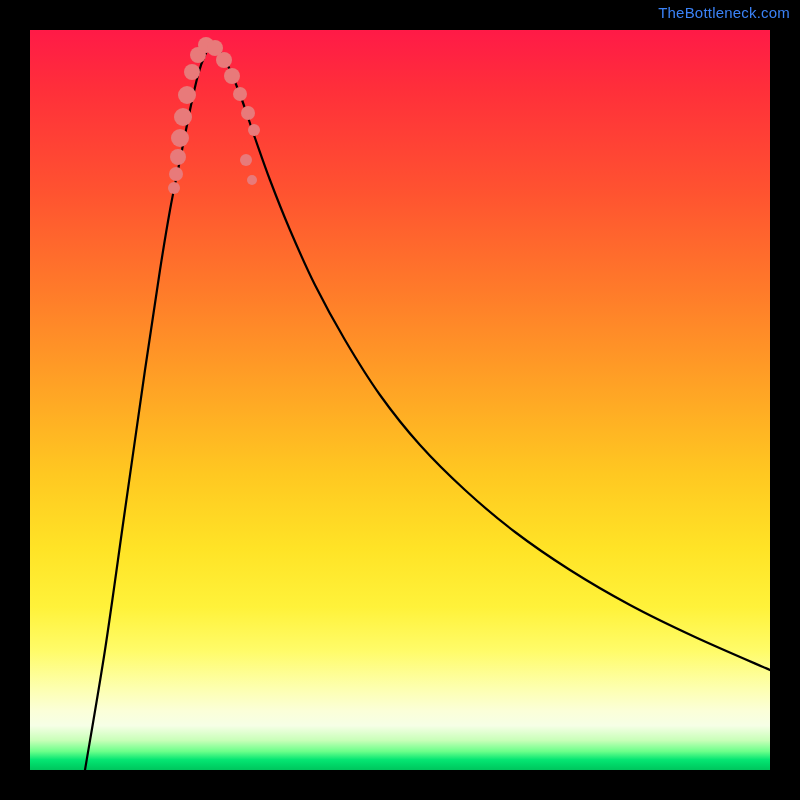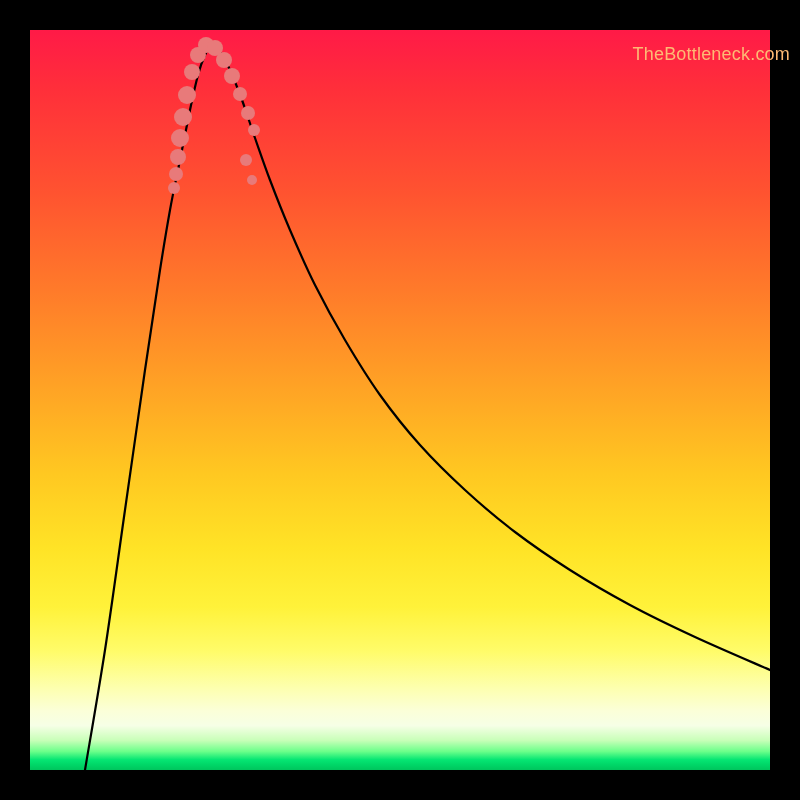--- a/index.html
+++ b/index.html
@@ -68,26 +68,25 @@
     stroke-linecap: round;
   }
   .marker {
     fill: #e87a7a;
     stroke: none;
   }
   .watermark {
     position: absolute;
     top: 4px;
     right: 10px;
-    color: #fdba74;
-    font-size: 18px;
+    color: #3b82f6;
+    font-size: 15px;
     letter-spacing: 0.2px;
     font-weight: 400;
     user-select: none;
-    margin-top: 40px;
   }
 </style>
 </head>
 <body>
 
 <div class="frame">
 
   <div class="plot-area">
     <div class="gradient-bg"></div>
 

